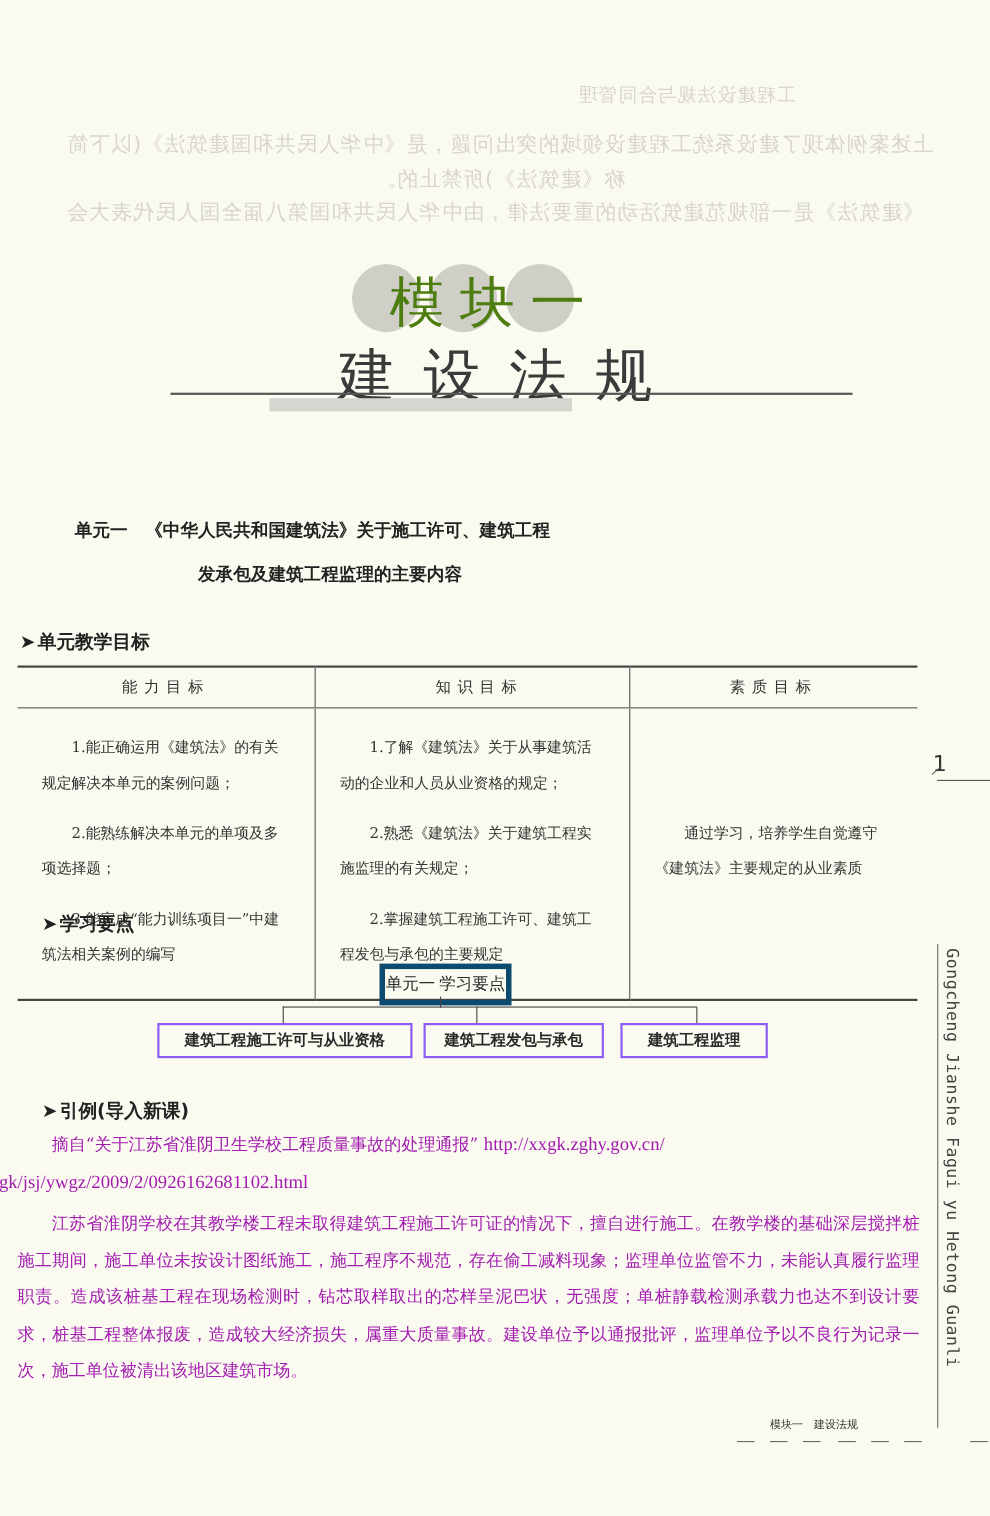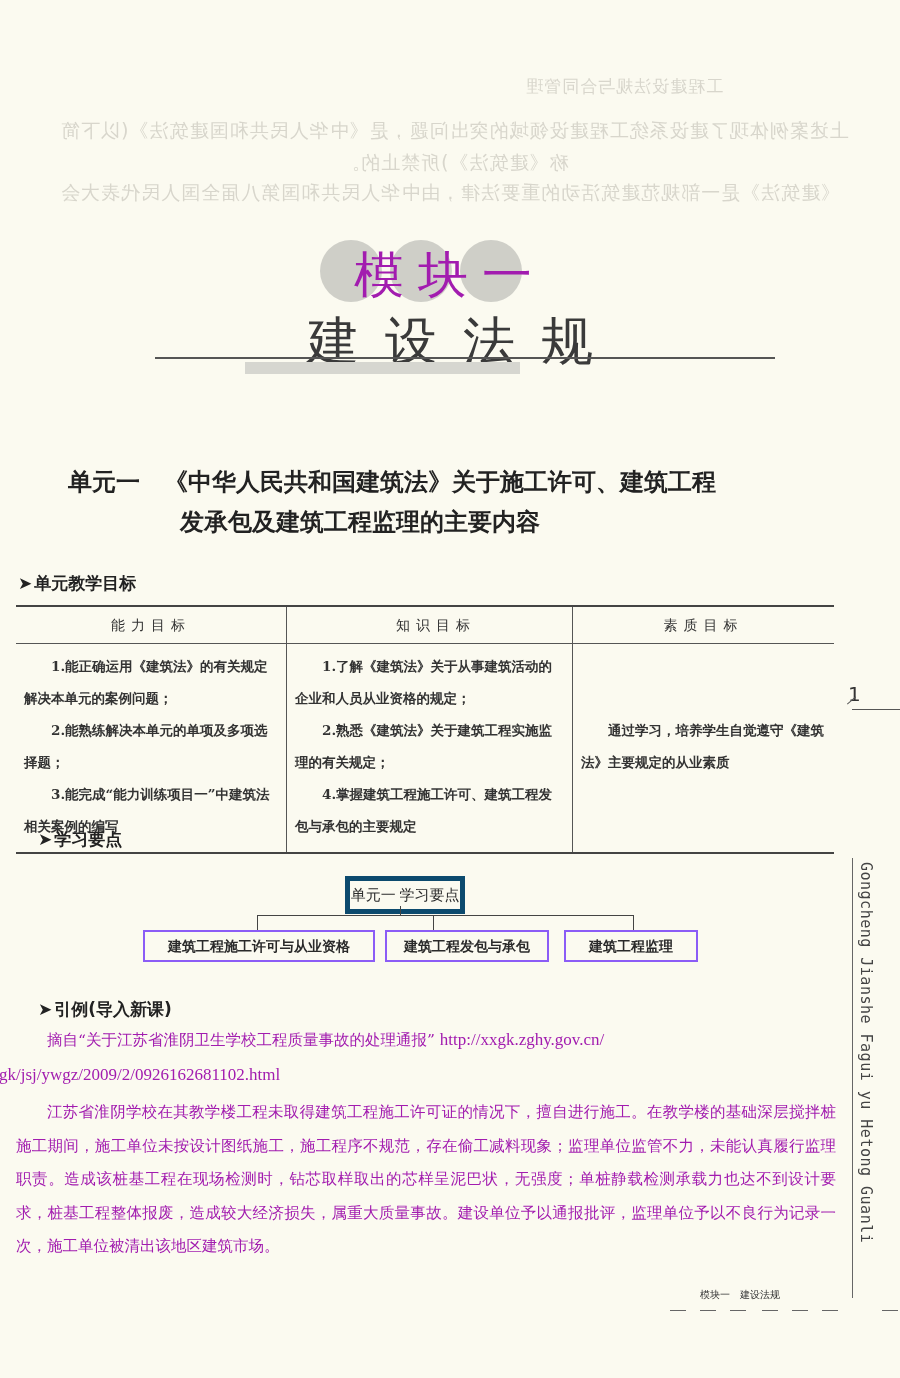--- a/index.html
+++ b/index.html
@@ -11,51 +11,51 @@
     }
     .bleed {
       position: absolute; color: #d8d6cc; font-size: 19px; letter-spacing: 1px;
       transform: scaleX(-1); white-space: nowrap; font-family: "DejaVu Sans", sans-serif;
     }
     .module-title { position: absolute; left: 180px; top: 240px; width: 540px; text-align: center; }
     .module-line1 { position: relative; height: 62px; }
     .circle { position: absolute; width: 62px; height: 62px; border-radius: 50%; background: #cfcfc8; top: 0; }
     .module-line1 .txt {
       position: absolute; left: 0; right: 0; top: 2px;
-      font-family: "DejaVu Sans", sans-serif; font-size: 50px; letter-spacing: 14px; color: #a21caf;
+      font-family: "DejaVu Sans", sans-serif; font-size: 50px; letter-spacing: 14px; color: #4d7c0f;
     }
     .module-line2 {
       font-family: "DejaVu Sans", sans-serif; font-size: 52px; letter-spacing: 26px; color: #3a3a3a;
       margin-top: 5px; padding-left: 26px;
     }
     .module-rule { position: absolute; left: 155px; top: 357px; width: 620px; height: 2px; background: #555; }
     .module-shade { position: absolute; left: 245px; top: 362px; width: 275px; height: 12px; background: #d6d6d0; }
 
     .unit-title {
       position: absolute; left: 68px; top: 462px; width: 780px;
-      font-family: "DejaVu Sans", sans-serif; font-weight: bold; font-size: 24px; color: #222; line-height: 40px;
+      font-family: "DejaVu Sans", sans-serif; font-weight: bold; font-size: 16px; color: #222; line-height: 40px;
     }
     .unit-title .l2 { padding-left: 112px; }
 
     .section-h {
       position: absolute; font-family: "DejaVu Sans", sans-serif; font-weight: bold; font-size: 17px; color: #222;
     }
     .section-h .arrow { margin-right: 2px; }
 
     table.goals {
       position: absolute; left: 16px; top: 605px; width: 818px; border-collapse: collapse;
       font-size: 13.5px; color: #333; line-height: 32px;
     }
     table.goals th {
       font-weight: normal; letter-spacing: 6px; height: 34px; font-size: 14px;
       border-top: 2px solid #444; border-bottom: 1px solid #555;
     }
     table.goals td { vertical-align: middle; padding: 6px 8px 10px 8px; border-bottom: 2px solid #444; }
     table.goals th + th, table.goals td + td { border-left: 1px solid #555; }
-    table.goals td p { margin: 0; text-indent: 2em; font-weight: bold; }
+    table.goals td p { margin: 14px; text-indent: 2em; }
 
     .page-num { position: absolute; left: 848px; top: 682px; font-family: "DejaVu Sans", sans-serif; font-size: 20px; color: #333; }
     .page-num-line { position: absolute; left: 852px; top: 709px; width: 48px; height: 1px; background: #555; }
     .page-num-slash { position: absolute; left: 846px; top: 700px; width: 11px; height: 1px; background: #555; transform: rotate(-40deg); }
 
     .mindmap-root {
       position: absolute; left: 345px; top: 876px; width: 110px; height: 28px; border: 5px solid #0c4a6e;
       font-family: Liberation Serif, serif; font-size: 15px; text-align: center; line-height: 28px;
     }
     .mm-line { position: absolute; background: #444; }
@@ -119,21 +119,21 @@
   <tbody>
     <tr>
       <td>
         <p>1.能正确运用《建筑法》的有关规定解决本单元的案例问题；</p>
         <p>2.能熟练解决本单元的单项及多项选择题；</p>
         <p>3.能完成“能力训练项目一”中建筑法相关案例的编写</p>
       </td>
       <td>
         <p>1.了解《建筑法》关于从事建筑活动的企业和人员从业资格的规定；</p>
         <p>2.熟悉《建筑法》关于建筑工程实施监理的有关规定；</p>
-        <p>4.掌握建筑工程施工许可、建筑工程发包与承包的主要规定</p>
+        <p>2.掌握建筑工程施工许可、建筑工程发包与承包的主要规定</p>
       </td>
       <td>
         <p>通过学习，培养学生自觉遵守《建筑法》主要规定的从业素质</p>
       </td>
     </tr>
   </tbody>
 </table>
 
 <div class="page-num">1</div>
 <div class="page-num-line"></div>

